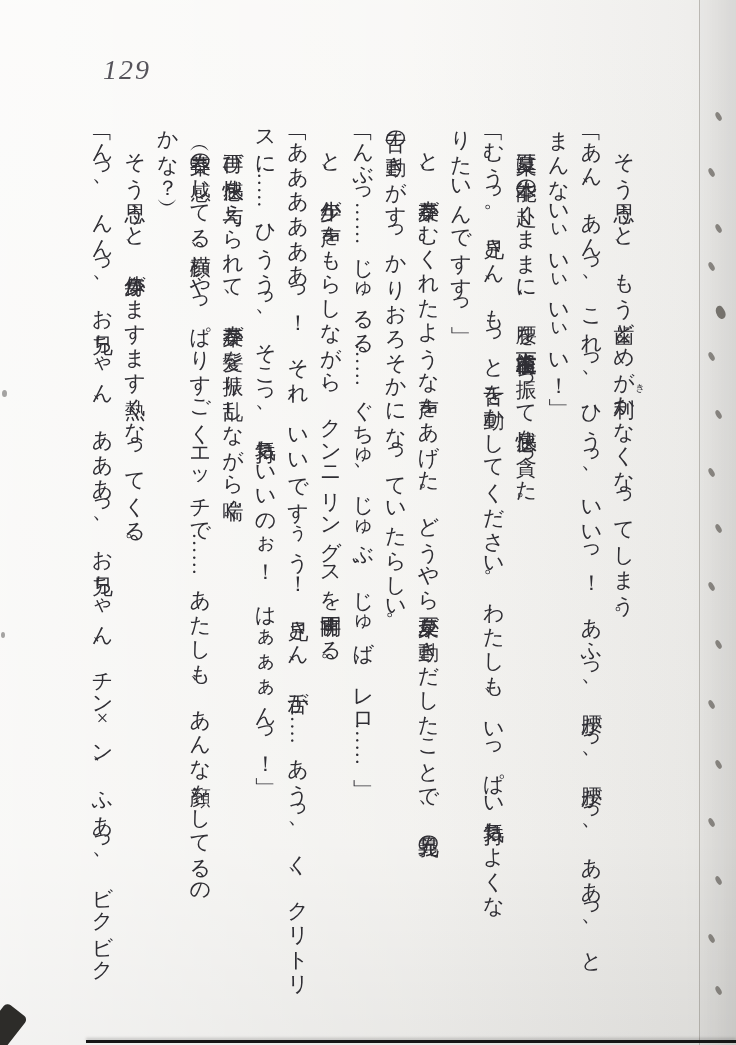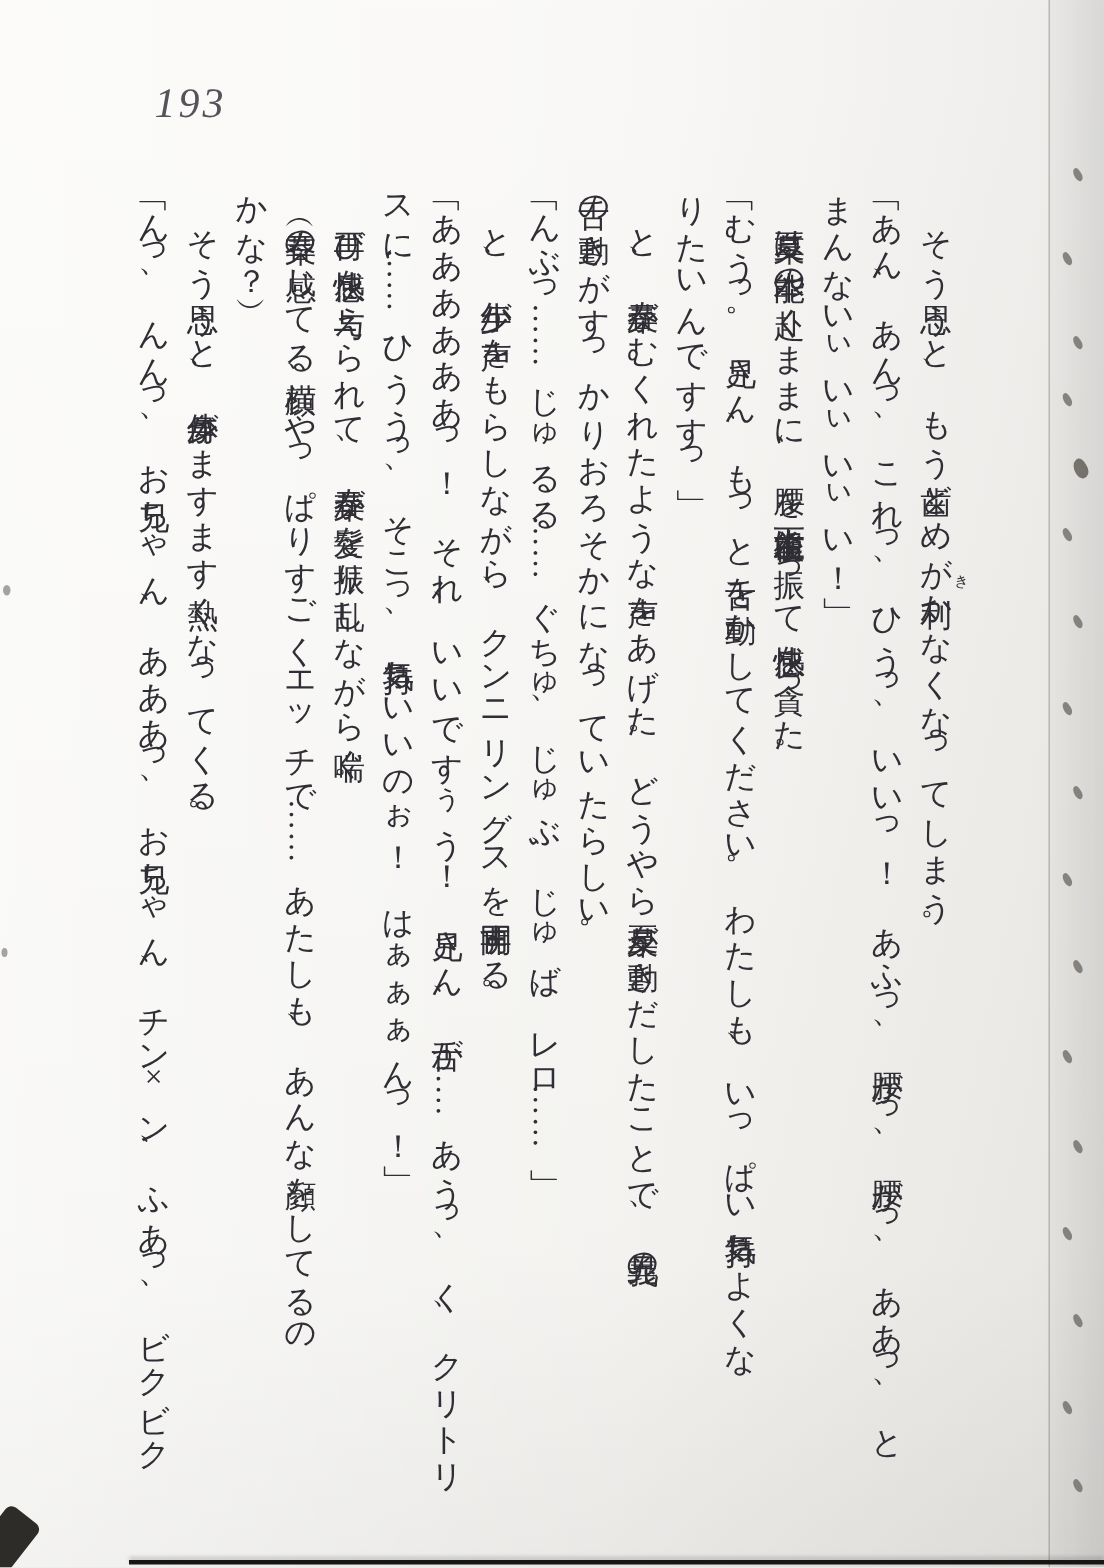--- a/index.html
+++ b/index.html
@@ -46,21 +46,21 @@
   .corner-mark {
     position:absolute; left:-9px; top:1006px; width:27px; height:42px;
     background:#2d2c29; transform:rotate(38deg); border-radius:5px;
   }
   .speck { position:absolute; background:rgba(60,58,55,0.45); border-radius:50%; }
 </style>
 </head>
 <body>
 
 <div class="page">
-  <div class="page-number">193</div>
+  <div class="page-number">129</div>
 
   <div class="text-block">
       <div class="col ind-full">そう思うと、もう歯どめが<ruby>利<rt>き</rt></ruby>かなくなってしまう。</div>
       <div class="col ind-br">「あん、あんっ、これっ、ひうっ、いいっ！　あふっ、腰がっ、腰がっ、ああっ、と</div>
       <div class="col ">まんないぃいぃいぃい！」</div>
       <div class="col ind-full">夏菜は本能の赴くままに、腰を上下前後左右に振って快感を貪った。</div>
       <div class="col ind-br">「むうっ。兄さん、もっと舌を動かしてください。わたしも、いっぱい気持ちよくな</div>
       <div class="col ">りたいんですすっ」</div>
       <div class="col ind-full">と、春菜がむくれたような声をあげた。どうやら夏菜が動きだしたことで、義兄の</div>
       <div class="col ">舌の動きがすっかりおろそかになっていたらしい。</div>

